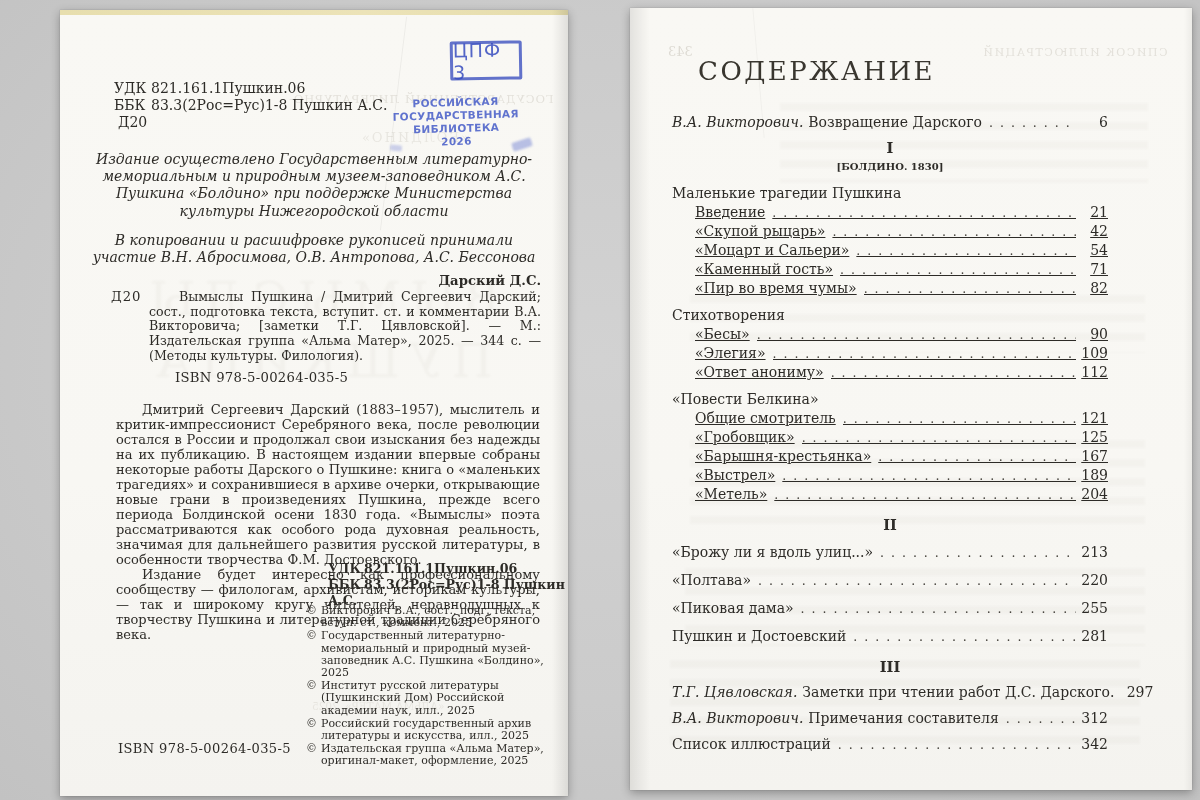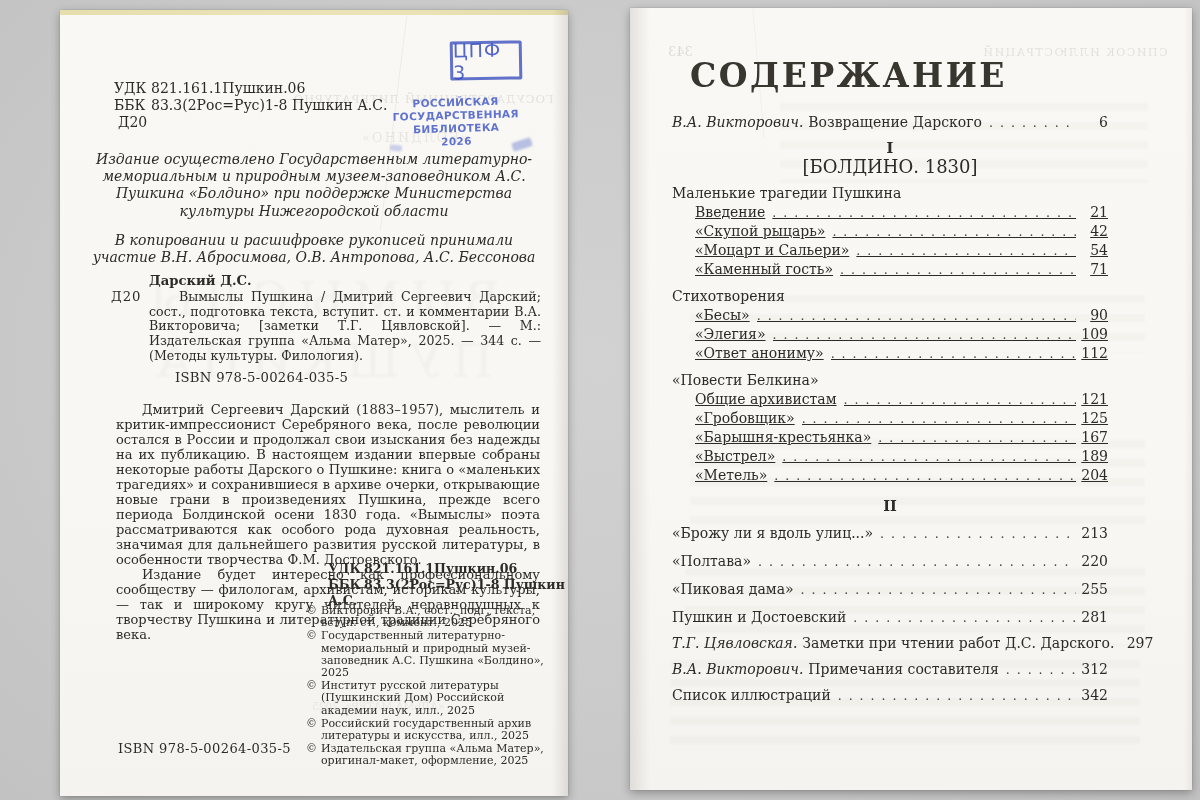--- a/index.html
+++ b/index.html
@@ -62,21 +62,21 @@
   }
   .lib-smudge2{
     left:330px;top:135px;width:12px;height:6px;border-radius:2px;
     background:rgba(62,85,198,.25);transform:rotate(6deg);filter:blur(1px);
   }
   .lp-note{width:446px;left:31px;text-align:center;font-style:italic;
     font-size:14px;line-height:17.2px;font-weight:500;}
   .lp-note1{top:141px;}
   .lp-note2{top:222px;}
   .lp-card{left:89px;top:264px;width:392px;font-size:12.6px;line-height:14.8px;}
-  .card-author{font-weight:bold;font-size:13.2px;}
+  .card-author{font-weight:bold;font-size:13.2px;text-align:right;}
   .card-index{position:absolute;left:-38px;top:16px;font-size:13.2px;letter-spacing:1px;}
   .card-text{text-align:justify;text-indent:30px;margin-top:1px;}
   .card-isbn{margin-top:7px;margin-left:26px;font-size:13.2px;letter-spacing:.3px;}
   .lp-annot{left:56px;top:392px;width:424px;font-size:13px;line-height:15px;text-align:justify;}
   .lp-annot p{margin:0;text-indent:26px;}
   .lp-meta2{left:268px;top:551px;font-size:12.6px;line-height:15.8px;font-weight:bold;}
   .lp-meta2 .lbl{display:inline-block;width:36px;}
   .lp-copy{left:246px;top:595px;width:238px;font-size:11px;line-height:12.2px;}
   .c-item{position:relative;padding-left:15px;margin-bottom:1px;}
   .c-sign{position:absolute;left:0;top:0;}
@@ -95,36 +95,36 @@
     line-height:62px;opacity:.055;filter:blur(1px);transform:scaleX(-1);}
   .g-bottom{left:252px;top:690px;font-size:10.5px;opacity:.13;}
   .g-num{left:38px;top:36px;font-size:13px;opacity:.25;}
   .g-head{left:352px;top:38px;font-size:11px;letter-spacing:1.5px;opacity:.20;}
   .g-stripes{
     background:repeating-linear-gradient(to bottom, rgba(130,120,100,.55) 0 8px, rgba(0,0,0,0) 8px 19px);
     opacity:.07;filter:blur(1px);
   }
 
   
-  .rp-title{left:60px;top:48px;font-size:33px;letter-spacing:2.5px;color:#39362f;font-weight:700;}
+  .rp-title{left:68px;top:48px;font-size:26px;letter-spacing:2.5px;color:#39362f;font-weight:400;}
   .rp-toc{left:42px;top:105px;width:436px;font-size:14px;line-height:19px;}
   .trow{display:flex;align-items:flex-start;}
   .trow .pfx{font-style:italic;margin-right:5px;white-space:nowrap;}
   .trow .pfx:empty{display:none;}
   .trow .ttl{white-space:nowrap;}
   .trow .lead{flex:1 1 auto;overflow:hidden;white-space:nowrap;margin:0 4px 0 7px;color:#45423c;}
   .trow .lead::after{
     content:". . . . . . . . . . . . . . . . . . . . . . . . . . . . . . . . . . . . . . . . . . . . . . . . . . . . . . . . . . . . . . . . . . . . . . . . . . . .";
     letter-spacing:1.5px;font-size:12.5px;
   }
   .trow .pg{flex:0 0 auto;min-width:28px;text-align:right;}
   .i1{padding-left:23px;text-decoration:underline;}
   .tgroup{margin-top:8px;}
   .tsec{text-align:center;font-weight:bold;margin-top:11px;font-size:14.5px;}
-  .tsec2{text-align:center;font-weight:normal;font-size:18px;}
+  .tsec2{text-align:center;font-weight:bold;font-size:10px;}
   .sp{margin-top:9px;}
   .sp2{margin-top:7px;}
   .mt-first{margin-top:6px;}
 </style>
 </head>
 <body>
 
 <div class="scene">
 
   <div class="page page-left">
@@ -253,20 +253,25 @@
       <div class="trow i1">
         <span class="ttl">«Моцарт и Сальери»</span>
           <span class="lead"></span>
           <span class="pg">54</span>
       </div>
       <div class="trow i1">
         <span class="ttl">«Каменный гость»</span>
           <span class="lead"></span>
           <span class="pg">71</span>
       </div>
+      <div class="trow i1">
+        <span class="ttl">«Пир во время чумы»</span>
+          <span class="lead"></span>
+          <span class="pg">82</span>
+      </div>
 
       <div class="trow tgroup">
         <span class="ttl">Стихотворения</span>
       </div>
       <div class="trow i1">
         <span class="ttl">«Бесы»</span>
           <span class="lead"></span>
           <span class="pg">90</span>
       </div>
       <div class="trow i1">
@@ -277,21 +282,21 @@
       <div class="trow i1">
         <span class="ttl">«Ответ анониму»</span>
           <span class="lead"></span>
           <span class="pg">112</span>
       </div>
 
       <div class="trow tgroup">
         <span class="ttl">«Повести Белкина»</span>
       </div>
       <div class="trow i1">
-        <span class="ttl">Общие архивистам</span>
+        <span class="ttl">Общие смотритель</span>
           <span class="lead"></span>
           <span class="pg">121</span>
       </div>
       <div class="trow i1">
         <span class="ttl">«Гробовщик»</span>
           <span class="lead"></span>
           <span class="pg">125</span>
       </div>
       <div class="trow i1">
         <span class="ttl">«Барышня-крестьянка»</span>
@@ -325,20 +330,21 @@
         <span class="ttl">«Пиковая дама»</span>
           <span class="lead"></span>
           <span class="pg">255</span>
       </div>
       <div class="trow sp">
         <span class="ttl">Пушкин и Достоевский</span>
           <span class="lead"></span>
           <span class="pg">281</span>
       </div>
 
+      <div class="tsec">III</div>
 
       <div class="trow sp2">
         <span class="pfx">Т.Г. Цявловская.</span>
           <span class="ttl">Заметки при чтении работ Д.С. Дарского.</span>
           <span class="lead"></span>
           <span class="pg">297</span>
       </div>
       <div class="trow sp2">
         <span class="pfx">В.А. Викторович.</span>
           <span class="ttl">Примечания составителя</span>

